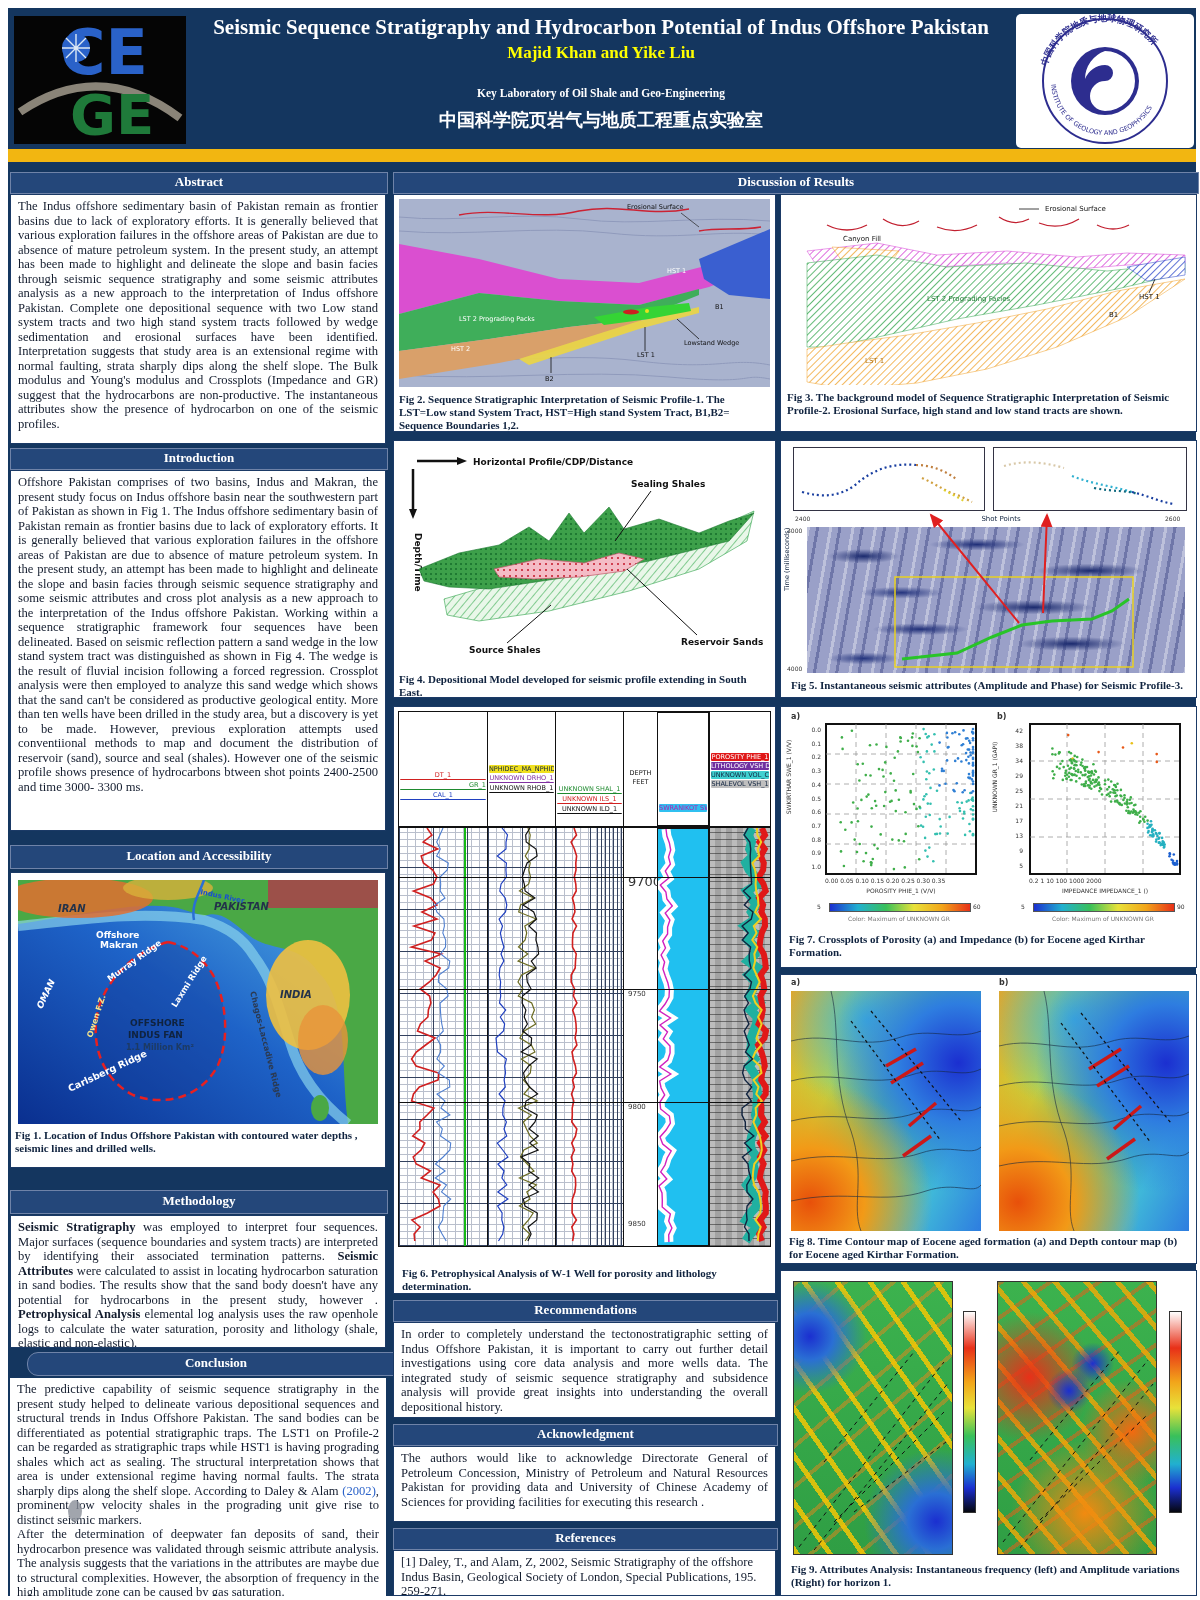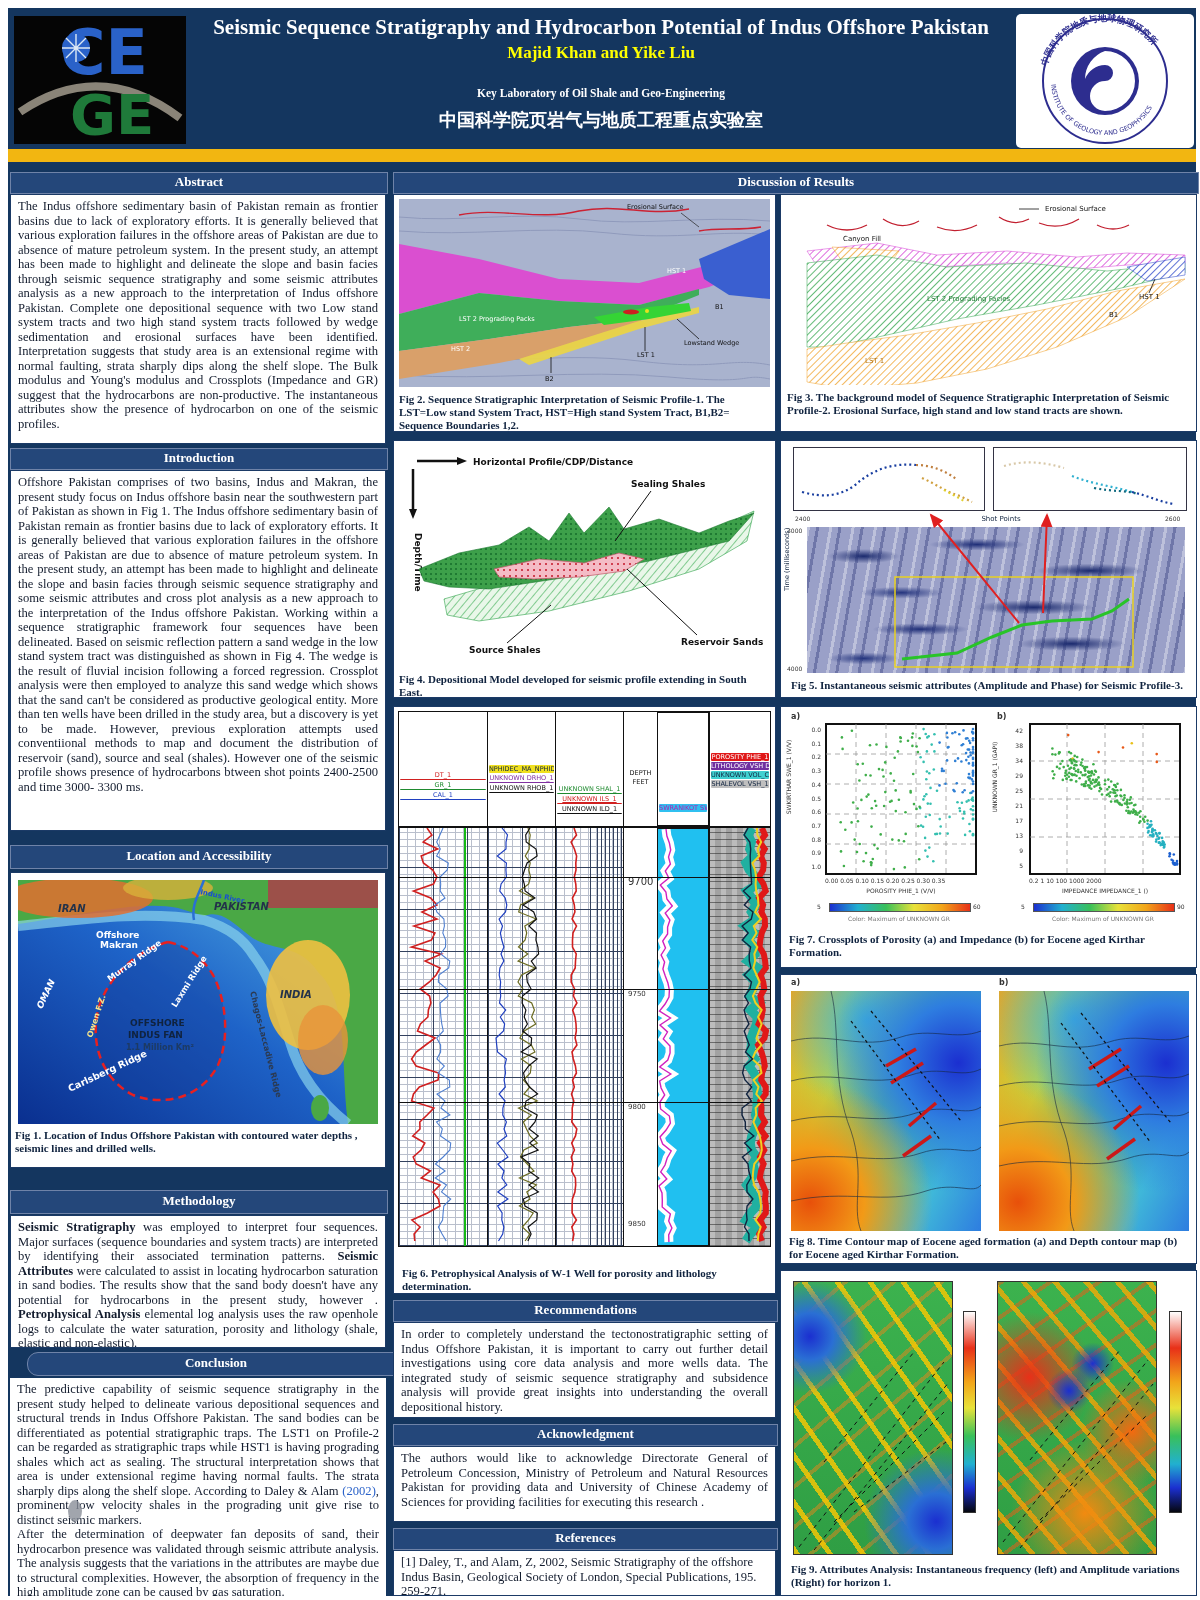--- a/index.html
+++ b/index.html
@@ -239,31 +239,31 @@
       <line x1="298" y1="188" x2="228" y2="122" stroke="#111" stroke-width="1"></line>
       <line x1="108" y1="196" x2="152" y2="158" stroke="#111" stroke-width="1"></line>
     </svg>
     <div class="cap" style="left:5px;top:232px;width:372px;">Fig 4. Depositional Model developed for seismic profile extending in South East.</div>
   </div>
 
   <div class="fig" style="left:393px;top:706px;width:383px;height:588px;">
     <div class="abs" style="left:4px;top:4px;width:373px;height:116px;display:flex;">
       <div style="width:90px;border:1px solid #111;box-sizing:border-box;padding-top:58px;">
         <div class="chip" style="color:#d02020;border-bottom:1.5px solid #d02020;">DT_1</div>
-        <div class="chip" style="color:#1f8a2f;border-bottom:1.5px solid #1f8a2f;">GR_1</div>
+        <div class="chip" style="color:#1f8a2f;border-bottom:1.5px solid #1f8a2f;text-align:right;">GR_1</div>
         <div class="chip" style="color:#2040c0;border-bottom:1.5px solid #2040c0;">CAL_1</div>
       </div>
       <div style="width:68px;border:1px solid #111;border-left:none;box-sizing:border-box;padding-top:52px;">
         <div class="chip" style="background:#f0e020;color:#10233f;">NPHIDEC_MA_NPHIDEC</div>
         <div class="chip" style="color:#8030a0;border-bottom:1.5px solid #8030a0;">UNKNOWN DRHO_1</div>
         <div class="chip" style="color:#111;border-bottom:1.5px solid #111;">UNKNOWN RHOB_1</div>
       </div>
       <div style="width:68px;border:1px solid #111;border-left:none;box-sizing:border-box;padding-top:72px;">
         <div class="chip" style="color:#1f8a2f;border-bottom:1.5px solid #1f8a2f;">UNKNOWN SHAL_1</div>
-        <div class="chip" style="color:#d02020;border-bottom:1.5px solid #d02020;text-decoration:underline;">UNKNOWN ILS_1</div>
+        <div class="chip" style="color:#d02020;border-bottom:1.5px solid #d02020;">UNKNOWN ILS_1</div>
         <div class="chip" style="color:#111;border-bottom:1.5px solid #111;">UNKNOWN ILD_1</div>
       </div>
       <div style="width:34px;border:1px solid #111;border-left:none;box-sizing:border-box;padding-top:56px;text-align:center;">
         <div class="chip" style="color:#111;">DEPTH</div>
         <div class="chip" style="color:#111;">FEET</div>
       </div>
       <div style="width:52px;border:2px solid #111;border-left:none;box-sizing:border-box;padding-top:90px;">
         <div class="chip" style="background:#30c0f0;color:#b020b0;">SWRANIKOT SWE_1</div>
       </div>
       <div style="width:61px;border:1px solid #111;border-left:none;box-sizing:border-box;padding-top:40px;">
@@ -288,21 +288,21 @@
           <path fill="none" stroke="#111" stroke-width="1.2" d="M42,0 L37.7,7 L38.2,14 L48.0,21 L49.1,28 L39.1,35 L36.5,42 L34.3,49 L36.3,56 L37.1,63 L46.9,70 L35.1,77 L45.7,84 L48.4,91 L40.9,98 L48.5,105 L47.9,112 L49.9,119 L50.6,126 L43.3,133 L48.1,140 L38.6,147 L39.3,154 L43.1,161 L34.5,168 L34.1,175 L37.9,182 L36.2,189 L39.4,196 L34.8,203 L43.6,210 L43.1,217 L33.2,224 L49.2,231 L40.6,238 L35.6,245 L37.0,252 L41.5,259 L49.6,266 L38.0,273 L36.7,280 L49.2,287 L47.0,294 L41.1,301 L50.3,308 L41.7,315 L50.1,322 L33.2,329 L41.8,336 L40.7,343 L50.7,350 L41.0,357 L50.4,364 L35.3,371 L37.0,378 L49.3,385 L48.8,392 L40.1,399 L43.1,406 L39.9,413"></path>
         </svg>
       </div>
       <div class="grid" style="width:68px;border:1px solid #111;border-left:none;box-sizing:border-box;position:relative;">
         <div class="abs" style="right:0;top:0;width:26px;height:100%;background:repeating-linear-gradient(90deg,#33415e 0 1px,transparent 1px 4px);"></div>
         <svg width="66" height="418" style="position:absolute;left:0;top:0;">
           <path fill="none" stroke="#d02020" stroke-width="1.6" d="M18,0 L20.5,7 L15.1,14 L18.4,21 L20.6,28 L19.8,35 L20.0,42 L18.3,49 L19.8,56 L20.2,63 L16.4,70 L18.3,77 L18.9,84 L16.1,91 L20.5,98 L17.0,105 L16.5,112 L16.5,119 L20.2,126 L19.5,133 L19.2,140 L15.2,147 L15.2,154 L18.6,161 L17.4,168 L20.9,175 L16.7,182 L19.0,189 L20.0,196 L20.3,203 L19.1,210 L20.9,217 L16.0,224 L17.3,231 L19.4,238 L20.4,245 L16.6,252 L18.3,259 L15.5,266 L17.8,273 L16.2,280 L16.3,287 L15.8,294 L20.8,301 L19.5,308 L15.7,315 L18.4,322 L15.3,329 L16.9,336 L15.7,343 L19.4,350 L19.7,357 L18.9,364 L16.4,371 L16.1,378 L16.1,385 L20.4,392 L15.8,399 L17.9,406 L16.6,413"></path>
         </svg>
       </div>
       <div style="width:34px;border:1px solid #111;border-left:none;box-sizing:border-box;position:relative;background:#fff;">
-        <div class="tick6 abs" style="top:50px;left:4px;font-size:10px;">9700</div>
+        <div class="tick6 abs" style="top:50px;left:4px;font-size:13px;">9700</div>
         <div class="tick6 abs" style="top:162px;left:4px;font-size:7px;">9750</div>
         <div class="tick6 abs" style="top:275px;left:4px;font-size:7px;">9800</div>
         <div class="tick6 abs" style="top:392px;left:4px;font-size:7px;">9850</div>
       </div>
       <div style="width:52px;border:2px solid #111;border-left:none;box-sizing:border-box;background:#20c0f0;position:relative;">
         <svg width="48" height="416" style="position:absolute;left:0;top:0;">
           <path fill="none" stroke="#ffffff" stroke-width="9" d="M8,0 L8.9,7 L11.4,14 L12.7,21 L10.5,28 L12.4,35 L7.3,42 L10.8,49 L2.3,56 L7.9,63 L8.9,70 L14.3,77 L7.2,84 L11.9,91 L9.6,98 L9.6,105 L4.7,112 L7.5,119 L3.1,126 L6.6,133 L4.9,140 L7.3,147 L9.9,154 L11.4,161 L11.0,168 L7.1,175 L1.5,182 L12.5,189 L2.0,196 L9.5,203 L5.3,210 L12.0,217 L12.1,224 L9.8,231 L1.7,238 L12.8,245 L1.6,252 L3.1,259 L6.7,266 L2.0,273 L2.6,280 L11.4,287 L12.4,294 L8.1,301 L2.0,308 L4.7,315 L13.2,322 L9.2,329 L7.0,336 L2.7,343 L8.8,350 L1.0,357 L4.0,364 L4.3,371 L4.2,378 L12.4,385 L10.7,392 L13.9,399 L10.7,406 L10.9,413"></path>
           <path fill="none" stroke="#d020c0" stroke-width="1.4" d="M8,0 L8.9,7 L11.4,14 L12.7,21 L10.5,28 L12.4,35 L7.3,42 L10.8,49 L2.3,56 L7.9,63 L8.9,70 L14.3,77 L7.2,84 L11.9,91 L9.6,98 L9.6,105 L4.7,112 L7.5,119 L3.1,126 L6.6,133 L4.9,140 L7.3,147 L9.9,154 L11.4,161 L11.0,168 L7.1,175 L1.5,182 L12.5,189 L2.0,196 L9.5,203 L5.3,210 L12.0,217 L12.1,224 L9.8,231 L1.7,238 L12.8,245 L1.6,252 L3.1,259 L6.7,266 L2.0,273 L2.6,280 L11.4,287 L12.4,294 L8.1,301 L2.0,308 L4.7,315 L13.2,322 L9.2,329 L7.0,336 L2.7,343 L8.8,350 L1.0,357 L4.0,364 L4.3,371 L4.2,378 L12.4,385 L10.7,392 L13.9,399 L10.7,406 L10.9,413"></path>
         </svg>
       </div>

